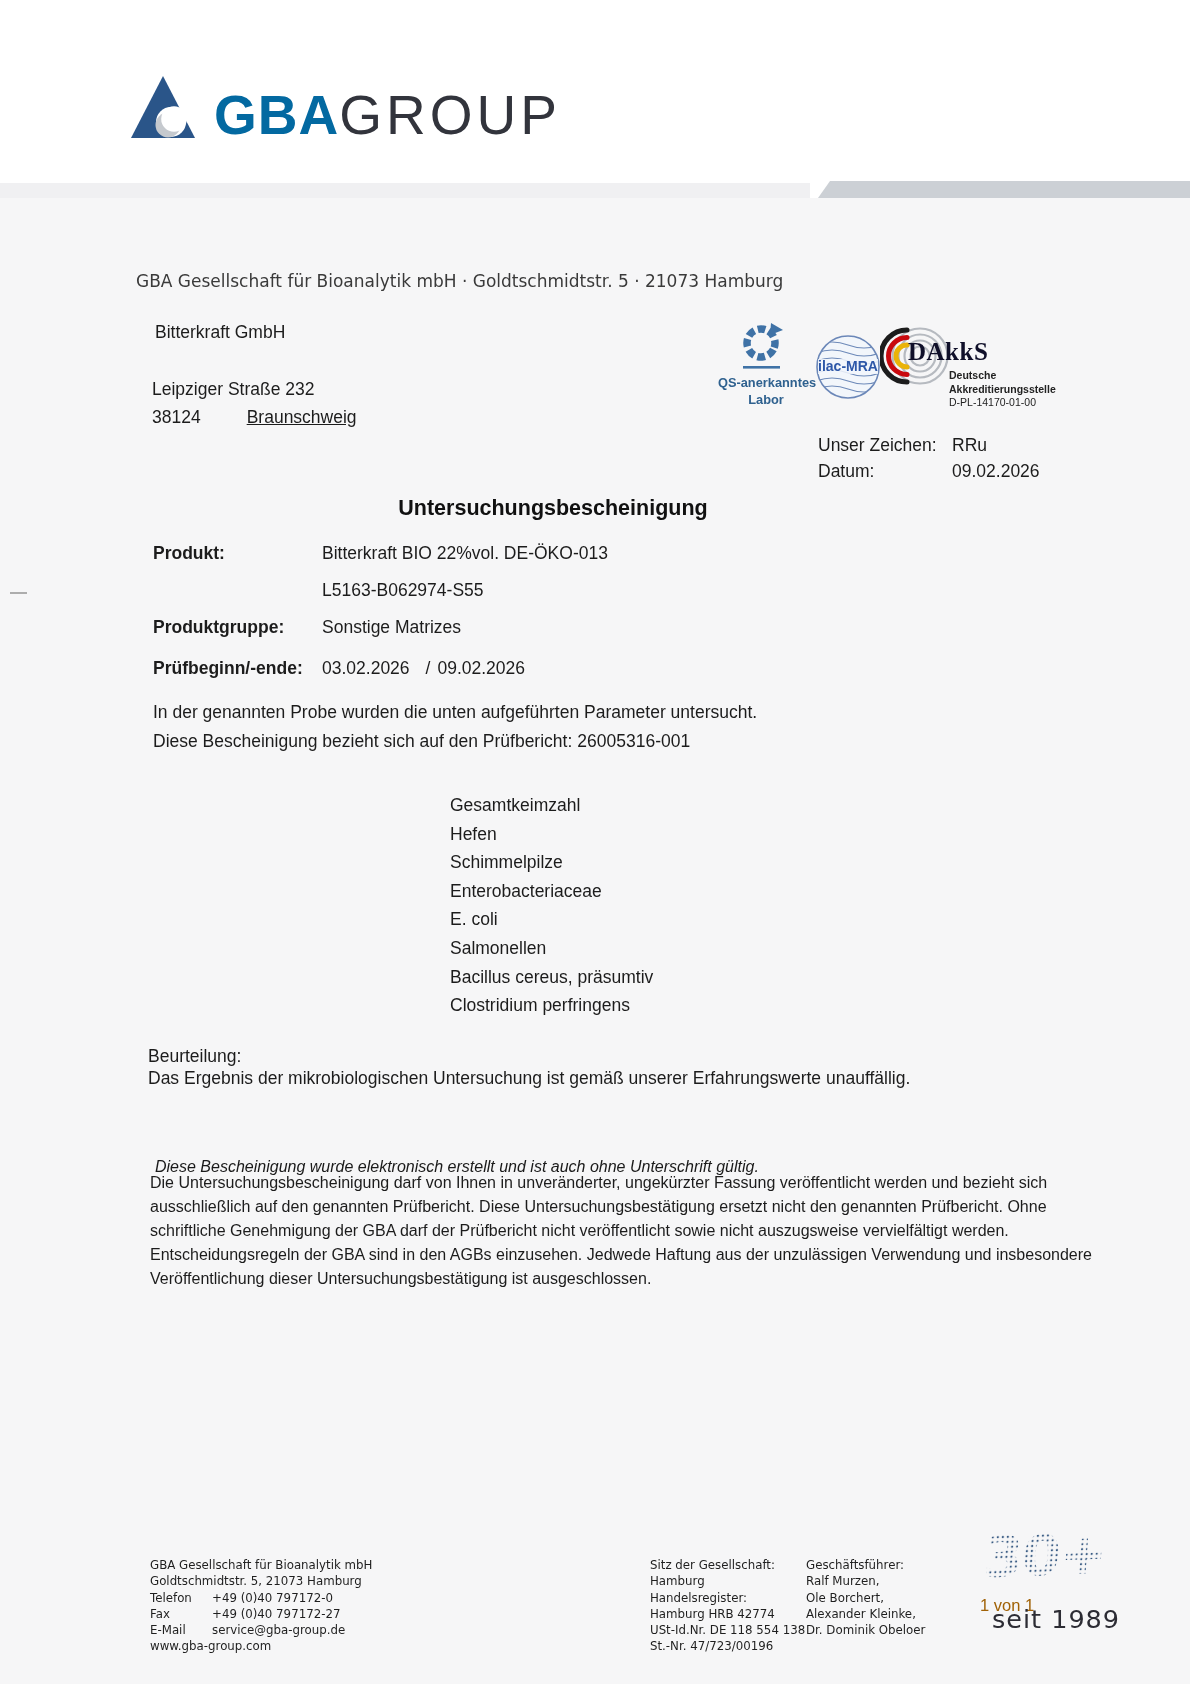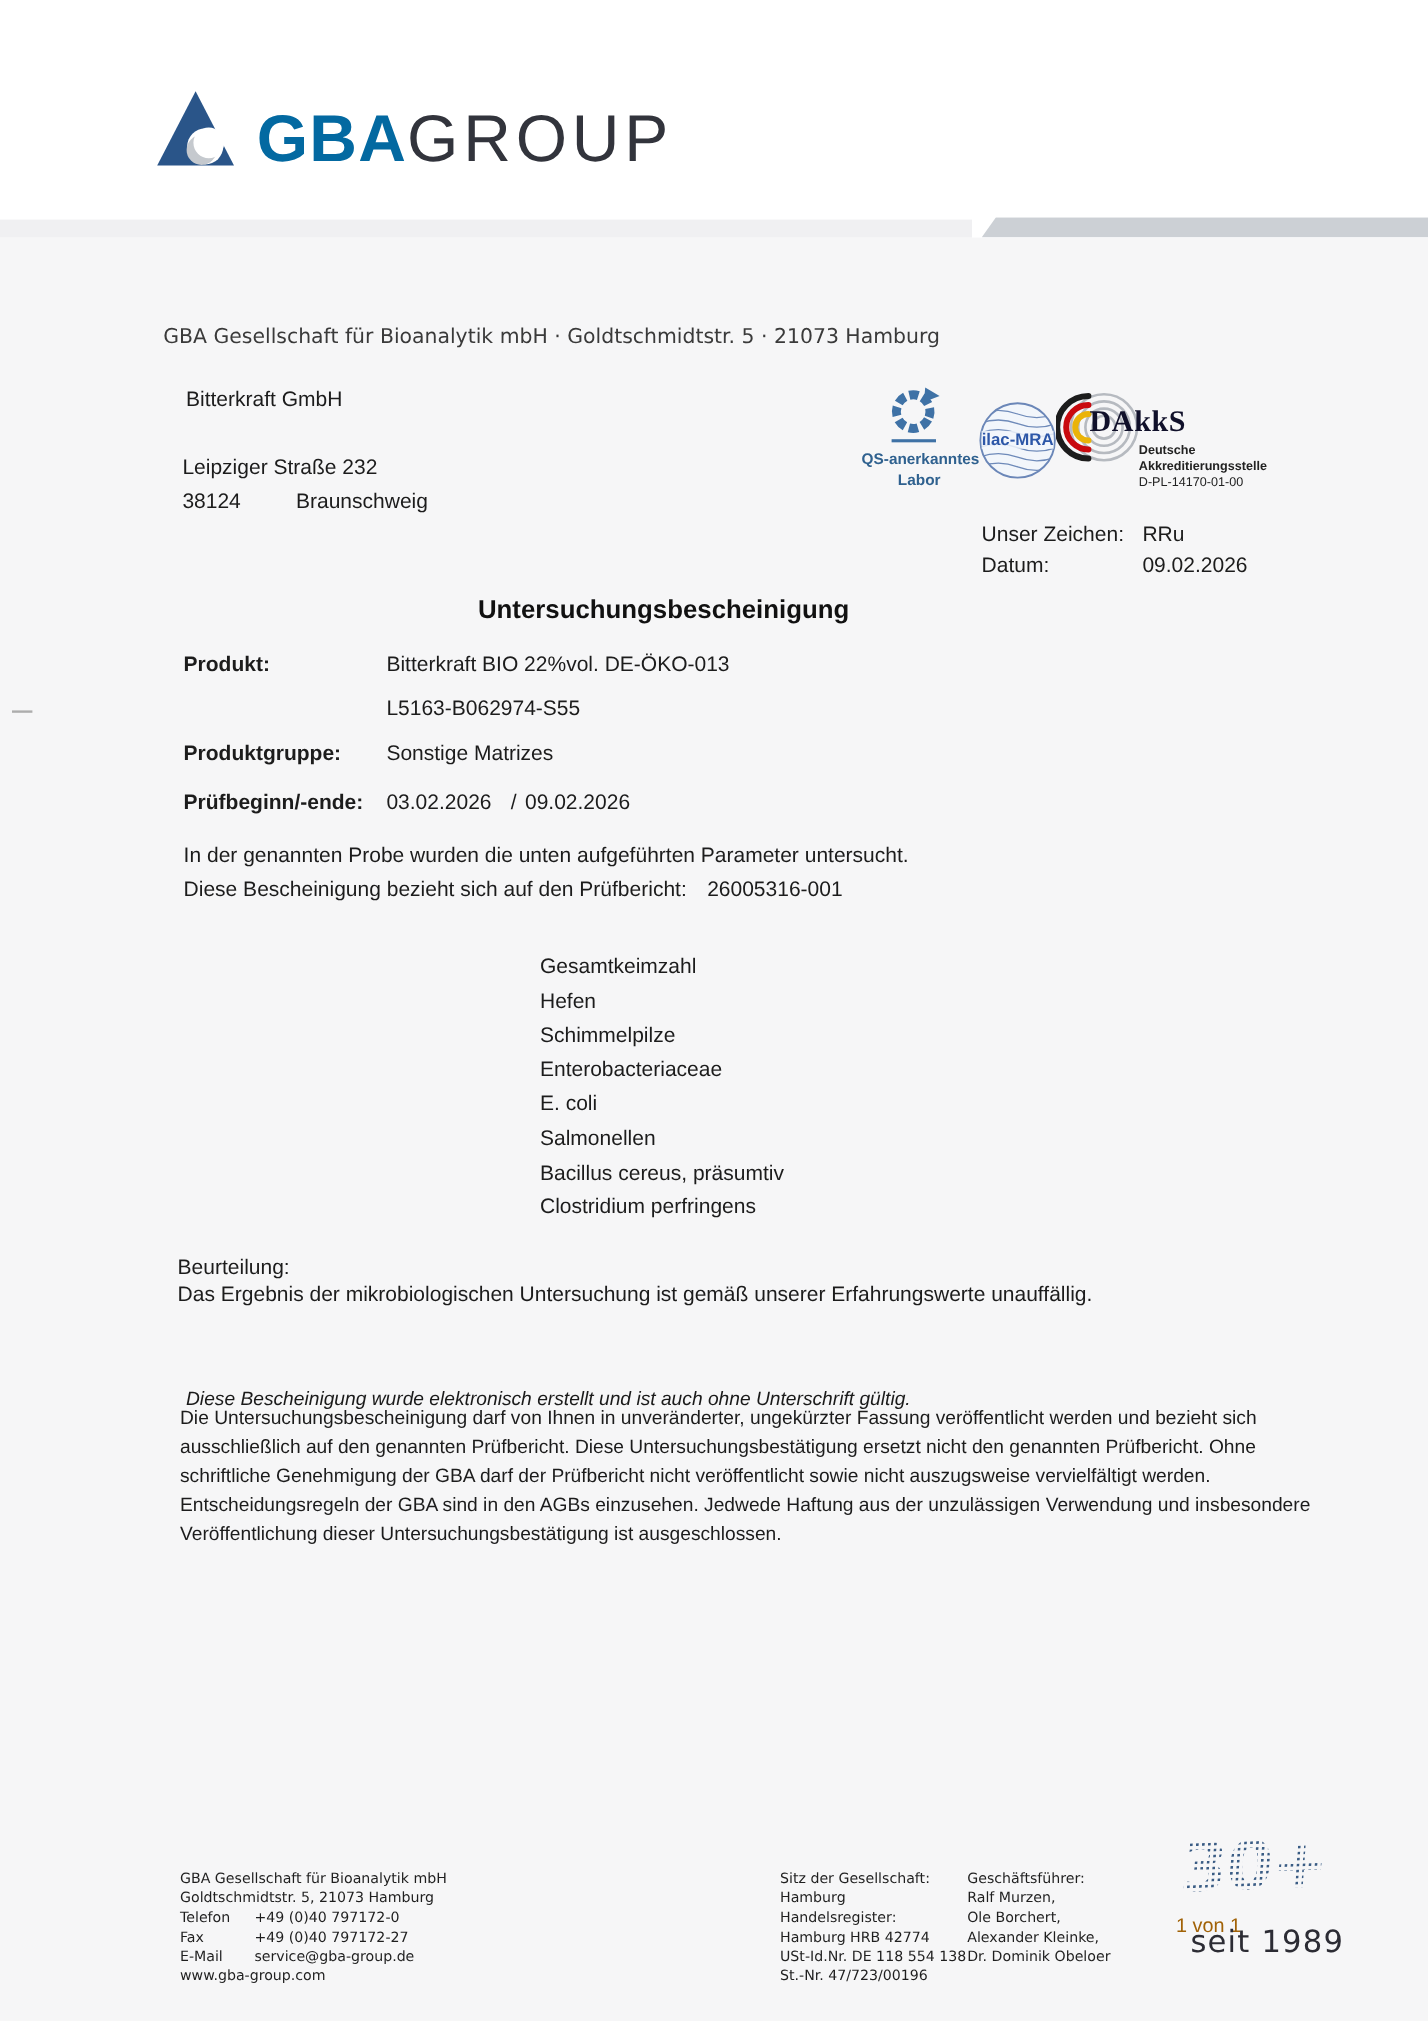--- a/index.html
+++ b/index.html
@@ -26,21 +26,21 @@
   .brand-light{ font-weight:300; color:#32343c; letter-spacing:4px; }
 
   .sender-line { top:271px; left:136px; font-family:"DejaVu Sans", sans-serif;
                  font-size:17px; color:#3a3a3a; }
 
   .t17 { font-size:17.5px; }
   .b   { font-weight:700; }
   .recipient-name { top:322px; left:155px; }
   .recipient-street { top:379px; left:152px; }
   .recipient-city { top:407px; left:152px; }
-  .recipient-city .city { margin-left:46px; }
+  .recipient-city .city { margin-left:46px;text-decoration:underline; }
 
   
   .qs-icon { top:322px; left:740px; }
   .qs-line1 { top:375px; left:718px; width:96px; text-align:center;
               font-size:12.8px; font-weight:700; color:#2f618f; }
   .qs-line2 { top:392px; left:718px; width:96px; text-align:center;
               font-size:12.8px; font-weight:700; color:#2f618f; }
   .ilac-seal { top:333px; left:814px; }
   .dakks-mark { top:320px; left:880px; }
   .dakks-word { top:338px; left:908px; font-family:"Liberation Serif", serif;
@@ -58,21 +58,21 @@
 
   .row-label { left:153px; }
   .row-value { left:322px; }
   .y-prod  { top:543px; }  .y-prod2 { top:580px; }
   .y-group { top:617px; }  .y-period{ top:658px; }
   .sep-slash { margin-left:16px; }
   .end-date  { margin-left:7px; }
 
   .intro1 { top:702px; left:153px; }
   .intro2 { top:731px; left:153px; }
-  .intro2 .rep { margin-left:17px; }
+  .intro2 .rep { margin-left:5px; }
 
   .param-list { top:791px; left:450px; }
   .param-list div { height:28.6px; line-height:28.6px; font-size:17.5px; }
 
   .assess-label { top:1046px; left:148px; }
   .assess-text  { top:1068px; left:148px; }
 
   .e-note { top:1158px; left:155px; font-size:16px; font-style:italic; color:#1a1a1a; }
 
   .legal { top:1171px; left:150px; }

